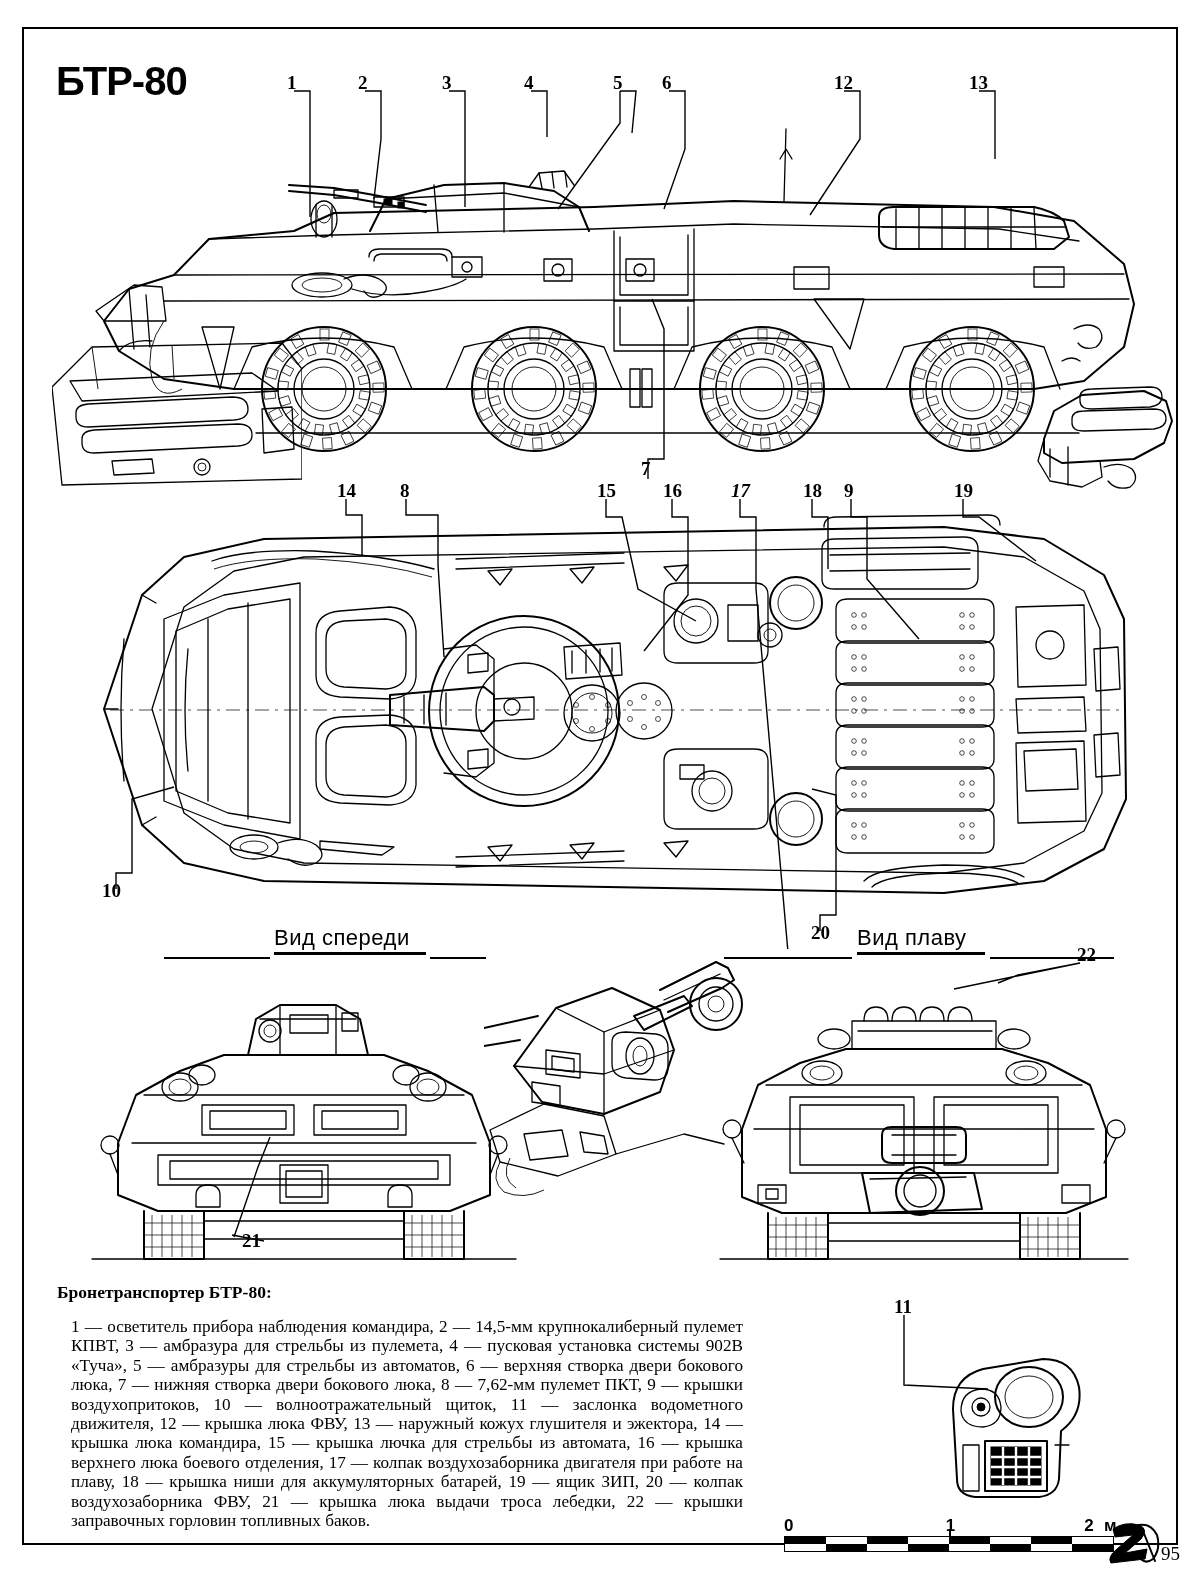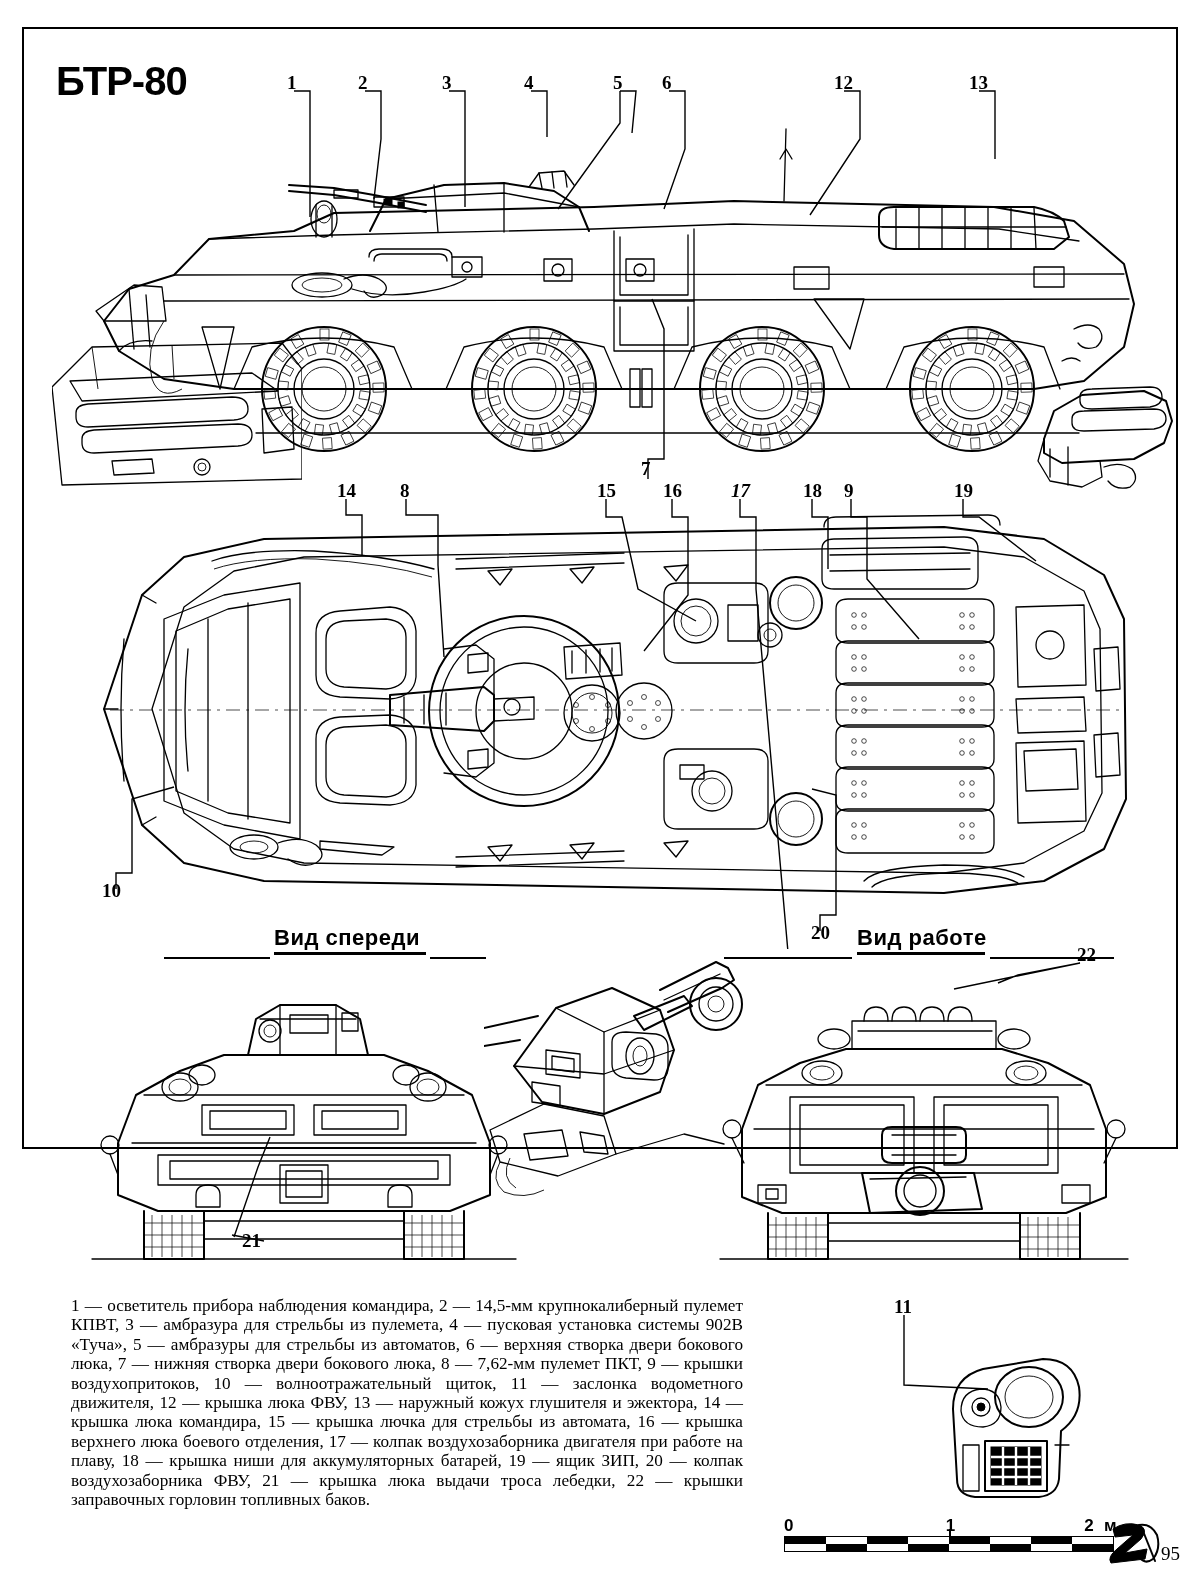--- a/index.html
+++ b/index.html
@@ -1,31 +1,31 @@
 <!DOCTYPE html>
 <html><head>
 <meta charset="utf-8">
 <style>
   html,body{margin:0;padding:0;background:#fff;}
   body{width:1200px;height:1575px;position:relative;
        font-family:"Liberation Serif",serif;color:#000;overflow:hidden;}
-  #page{position:absolute;left:22px;top:27px;width:1156px;height:1122px;
+  #page{position:absolute;left:22px;top:27px;width:1156px;height:1518px;
         border:2px solid #000;box-sizing:border-box;background:#fff;}
   .abs{position:absolute;}
 
   
   #title{left:32px;top:30px;font-family:"Liberation Sans",sans-serif;
          font-weight:bold;font-size:40px;letter-spacing:-1px;}
 
   
   .callout{font-family:"Liberation Serif",serif;font-weight:bold;
            font-size:19px;line-height:19px;}
 
   
-  .viewtitle{font-family:"Liberation Sans",sans-serif;font-weight:bold;
+  .viewtitle{font-family:"Liberation Sans",sans-serif;font-weight:normal;
              font-size:22px;letter-spacing:.5px;}
 
   
   #caption{left:33px;top:1253px;width:700px;}
   #caption h2{margin:0 0 1px 0;font-size:17.5px;font-weight:bold;
               font-family:"Liberation Serif",serif;}
   #caption p{margin:14px;font-size:17.2px;line-height:19.4px;
              text-align:justify;font-family:"Liberation Serif",serif;
              hyphens:none;}
 
@@ -568,21 +568,21 @@
   <div class="abs callout" style="left:820px;top:452px;">9</div>
   <div class="abs callout" style="left:930px;top:452px;">19</div>
   <div class="abs callout" style="left:78px;top:852px;">10</div>
   <div class="abs callout" style="left:787px;top:894px;">20</div>
 
   <div class="abs" style="left:250px;top:896px;">
     <div class="viewtitle">Вид спереди</div>
     <div style="height:3px;background:#000;margin-top:1px;width:152px;"></div>
   </div>
   <div class="abs" style="left:833px;top:896px;">
-    <div class="viewtitle">Вид работе</div>
+    <div class="viewtitle">Вид плаву</div>
     <div style="height:3px;background:#000;margin-top:1px;width:128px;"></div>
   </div>
 
   <div class="abs" style="left:140px;top:928px;width:106px;height:2px;background:#000;"></div>
   <div class="abs" style="left:406px;top:928px;width:56px;height:2px;background:#000;"></div>
   <div class="abs" style="left:700px;top:928px;width:128px;height:2px;background:#000;"></div>
   <div class="abs" style="left:966px;top:928px;width:124px;height:2px;background:#000;"></div>
 
   <div class="abs" style="left:60px;top:930px;width:440px;height:320px;">
     <svg width="440" height="320" viewBox="0 0 440 320">
@@ -771,20 +771,21 @@
     </svg>
   </div>
   <div class="abs callout" style="left:870px;top:1268px;">11</div>
   <div class="abs" style="left:850px;top:1286px;width:160px;height:100px;pointer-events:none;">
     <svg width="160" height="100" viewBox="0 0 160 100">
       <path class="lead" d="M30 0 L30 70 L114 74"></path>
     </svg>
   </div>
 
   <div class="abs" id="caption">
+    <h2>Бронетранспортер БТР-80:</h2>
     <p>1 — осветитель прибора наблюдения командира, 2 — 14,5-мм крупнокалиберный пулемет КПВТ, 3 — амбразура для стрельбы из пулемета, 4 — пусковая установка системы 902В «Туча», 5 — амбразуры для стрельбы из автоматов, 6 — верхняя створка двери бокового люка, 7 — нижняя створка двери бокового люка, 8 — 7,62-мм пулемет ПКТ, 9 — крышки воздухопритоков, 10 — волноотражательный щиток, 11 — заслонка водометного движителя, 12 — крышка люка ФВУ, 13 — наружный кожух глушителя и эжектора, 14 — крышка люка командира, 15 — крышка лючка для стрельбы из автомата, 16 — крышка верхнего люка боевого отделения, 17 — колпак воздухозаборника двигателя при работе на плаву, 18 — крышка ниши для аккумуляторных батарей, 19 — ящик ЗИП, 20 — колпак воздухозаборника ФВУ, 21 — крышка люка выдачи троса лебедки, 22 — крышки заправочных горловин топливных баков.</p>
   </div>
 
   <div class="abs" id="scalewrap">
     <div id="scalelabels">
       <span style="left:0;">0</span>
       <span style="left:49%;">1</span>
       <span style="left:91%;">2</span>
       <span style="left:97%;">м</span>
     </div>

